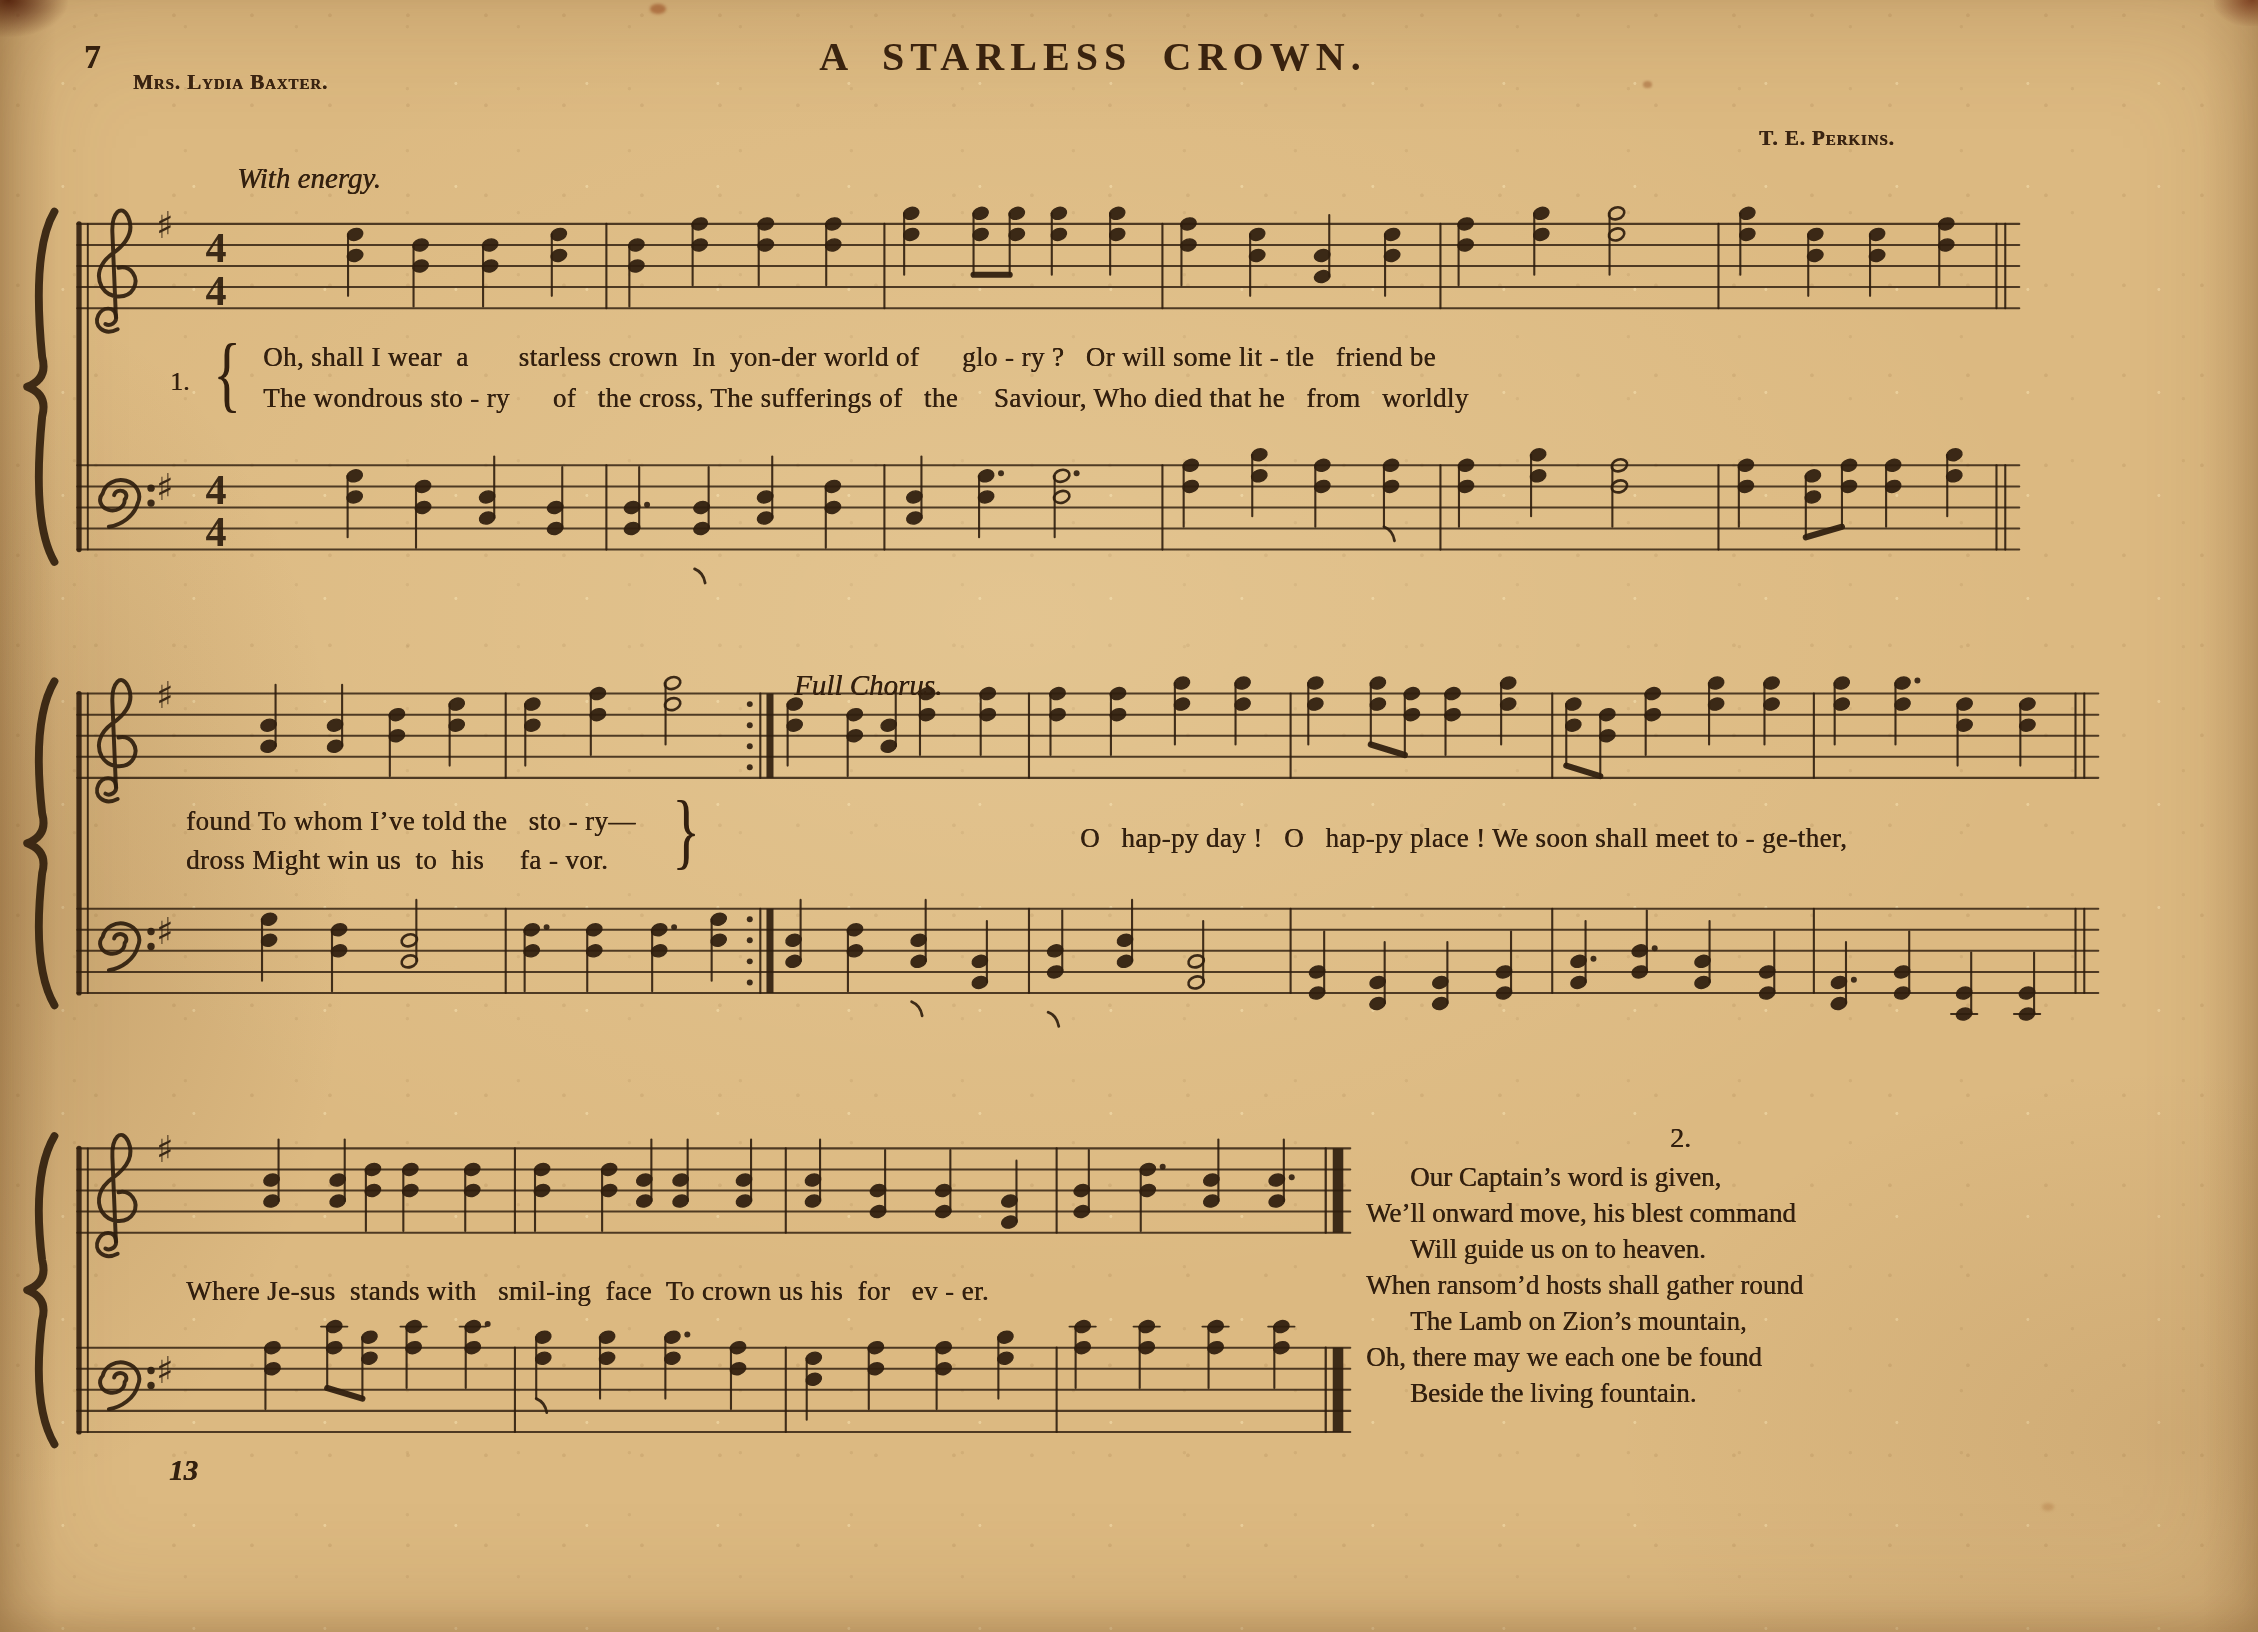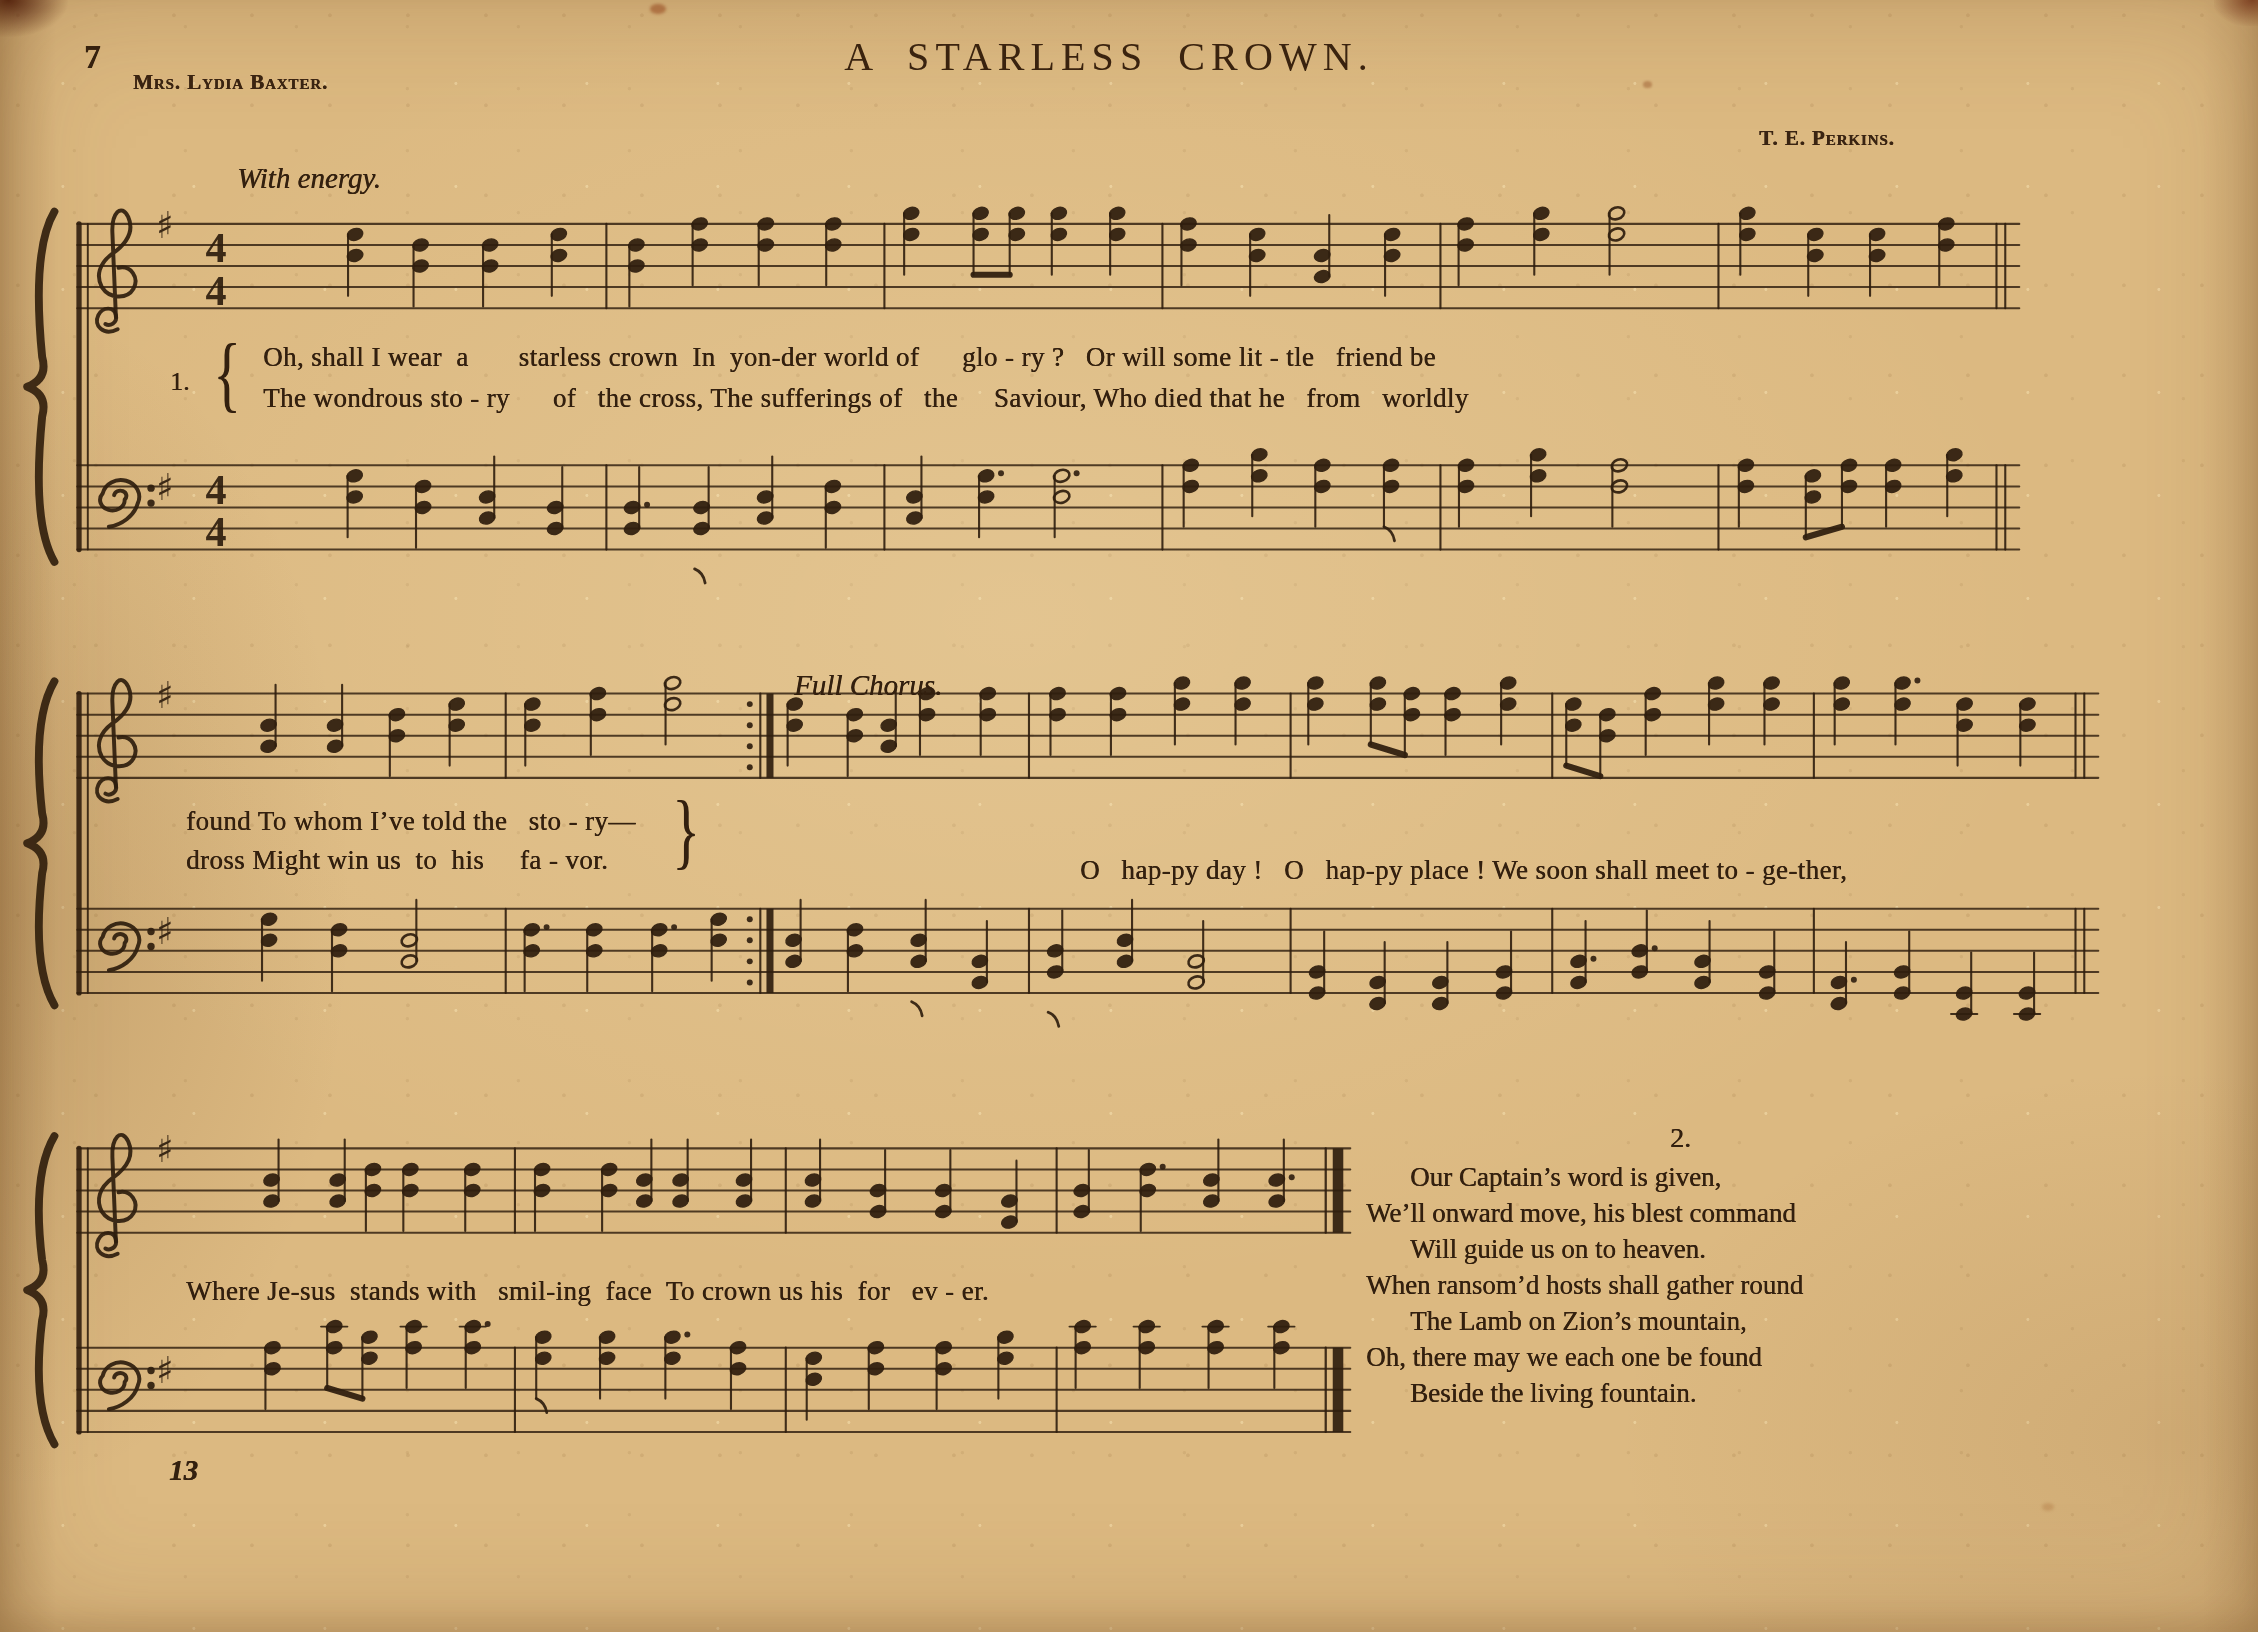--- a/index.html
+++ b/index.html
@@ -16,37 +16,37 @@
       linear-gradient(90deg, rgba(95,58,20,.20), rgba(95,58,20,0) 2.5%, rgba(95,58,20,0) 97.5%, rgba(95,58,20,.13));
     background-size:auto,auto,auto,78px 90px,111px 62px,131px 103px,auto;
     font-family:"Liberation Serif","DejaVu Serif",serif;
     color:#33200f;
   }
   .page::after{content:"";position:absolute;inset:0;pointer-events:none;
     box-shadow:inset 0 0 123px rgba(110,70,25,.28), inset 0 -12.3px 26px rgba(100,60,20,.18);}
   .abs{position:absolute;}
   .pt{text-shadow:0.4px 0 0 currentColor;} 
   .num-top{left:84px;top:39px;font-size:33px;font-weight:bold;}
-  .title{left:16px;top:33px;width:2186px;text-align:center;font-size:40px;font-weight:normal;
+  .title{left:0;top:33px;width:2186px;text-align:center;font-size:40px;font-weight:bold;
     letter-spacing:6.1px;word-spacing:14px;color:#38220f;}
   .credit{font-variant:small-caps;font-weight:bold;font-size:21px;letter-spacing:0.9px;color:#3a2412;}
   .lyricist{left:133px;top:70px;}
   .composer{left:1759px;top:126px;}
   .tempo{left:237px;top:162px;font-style:italic;font-size:29px;}
   .chorus-label{left:794px;top:621px;font-style:italic;font-size:29px;margin-top:48px;}
   .lyr{font-size:27px;white-space:pre;letter-spacing:0.4px;}
   .v1num{left:170px;top:367px;font-size:26px;}
   .brace-glyph{font-size:84px;line-height:.92;font-weight:400;transform:scaleX(.7);transform-origin:left top;}
   .v1brace{left:213px;top:335px;}
   .v1l1{left:263px;top:342px;}
   .v1l2{left:263px;top:383px;}
   .s2l1{left:186px;top:806px;}
   .s2l2{left:186px;top:845px;}
   .s2brace{left:672px;top:792px;}
-  .s2chorus{left:1080px;top:823px;margin-top:32px;}
+  .s2chorus{left:1080px;top:823px;}
   .s3l{left:186px;top:1276px;}
   .v2num{left:1670px;top:1122px;font-size:28px;}
   .v2{left:1366px;top:1159px;font-size:27px;line-height:36px;}
   .v2 .ind{margin-left:44px;}
   .num-bottom{left:169px;top:1454px;font-size:29px;font-weight:bold;font-style:italic;}
   .stain{position:absolute;pointer-events:none;}
   .stain-tl{left:0;top:0;width:68px;height:37px;
     background:radial-gradient(ellipse at 12% 0%, rgba(74,22,8,.92), rgba(74,22,8,0) 72%);}
   .stain-tr{left:2214px;top:0;width:45px;height:26px;
     background:radial-gradient(ellipse at 85% 0%, rgba(110,36,16,.75), rgba(110,36,16,0) 75%);}

